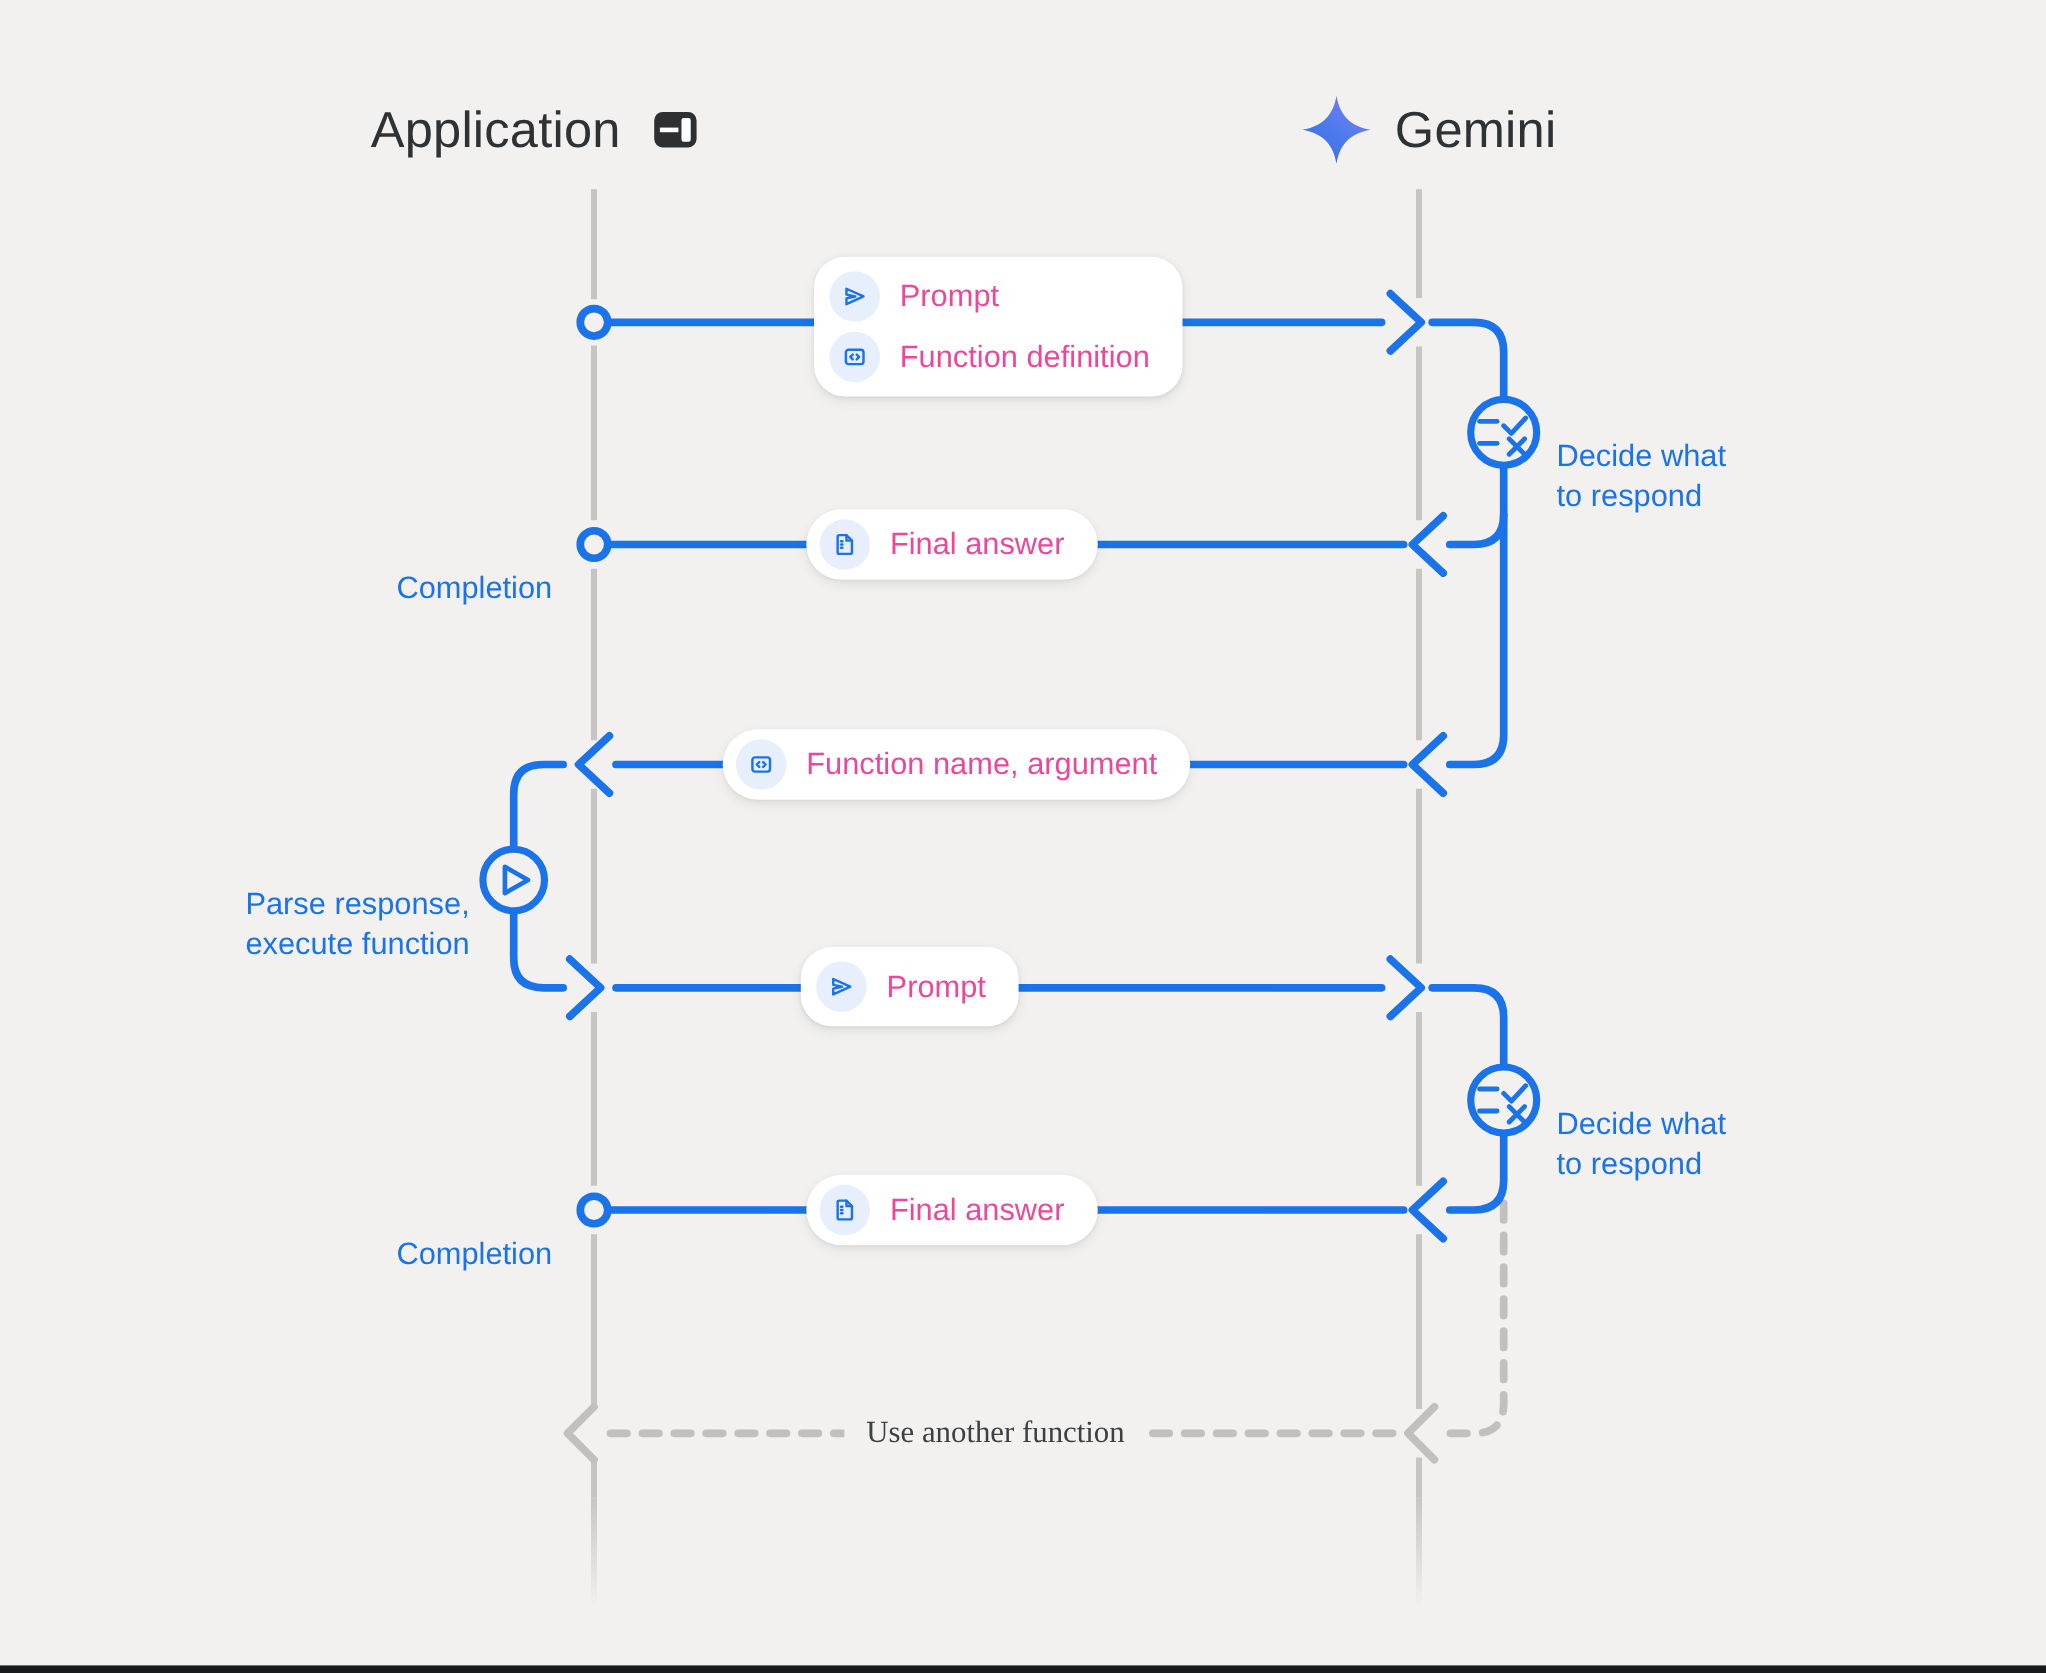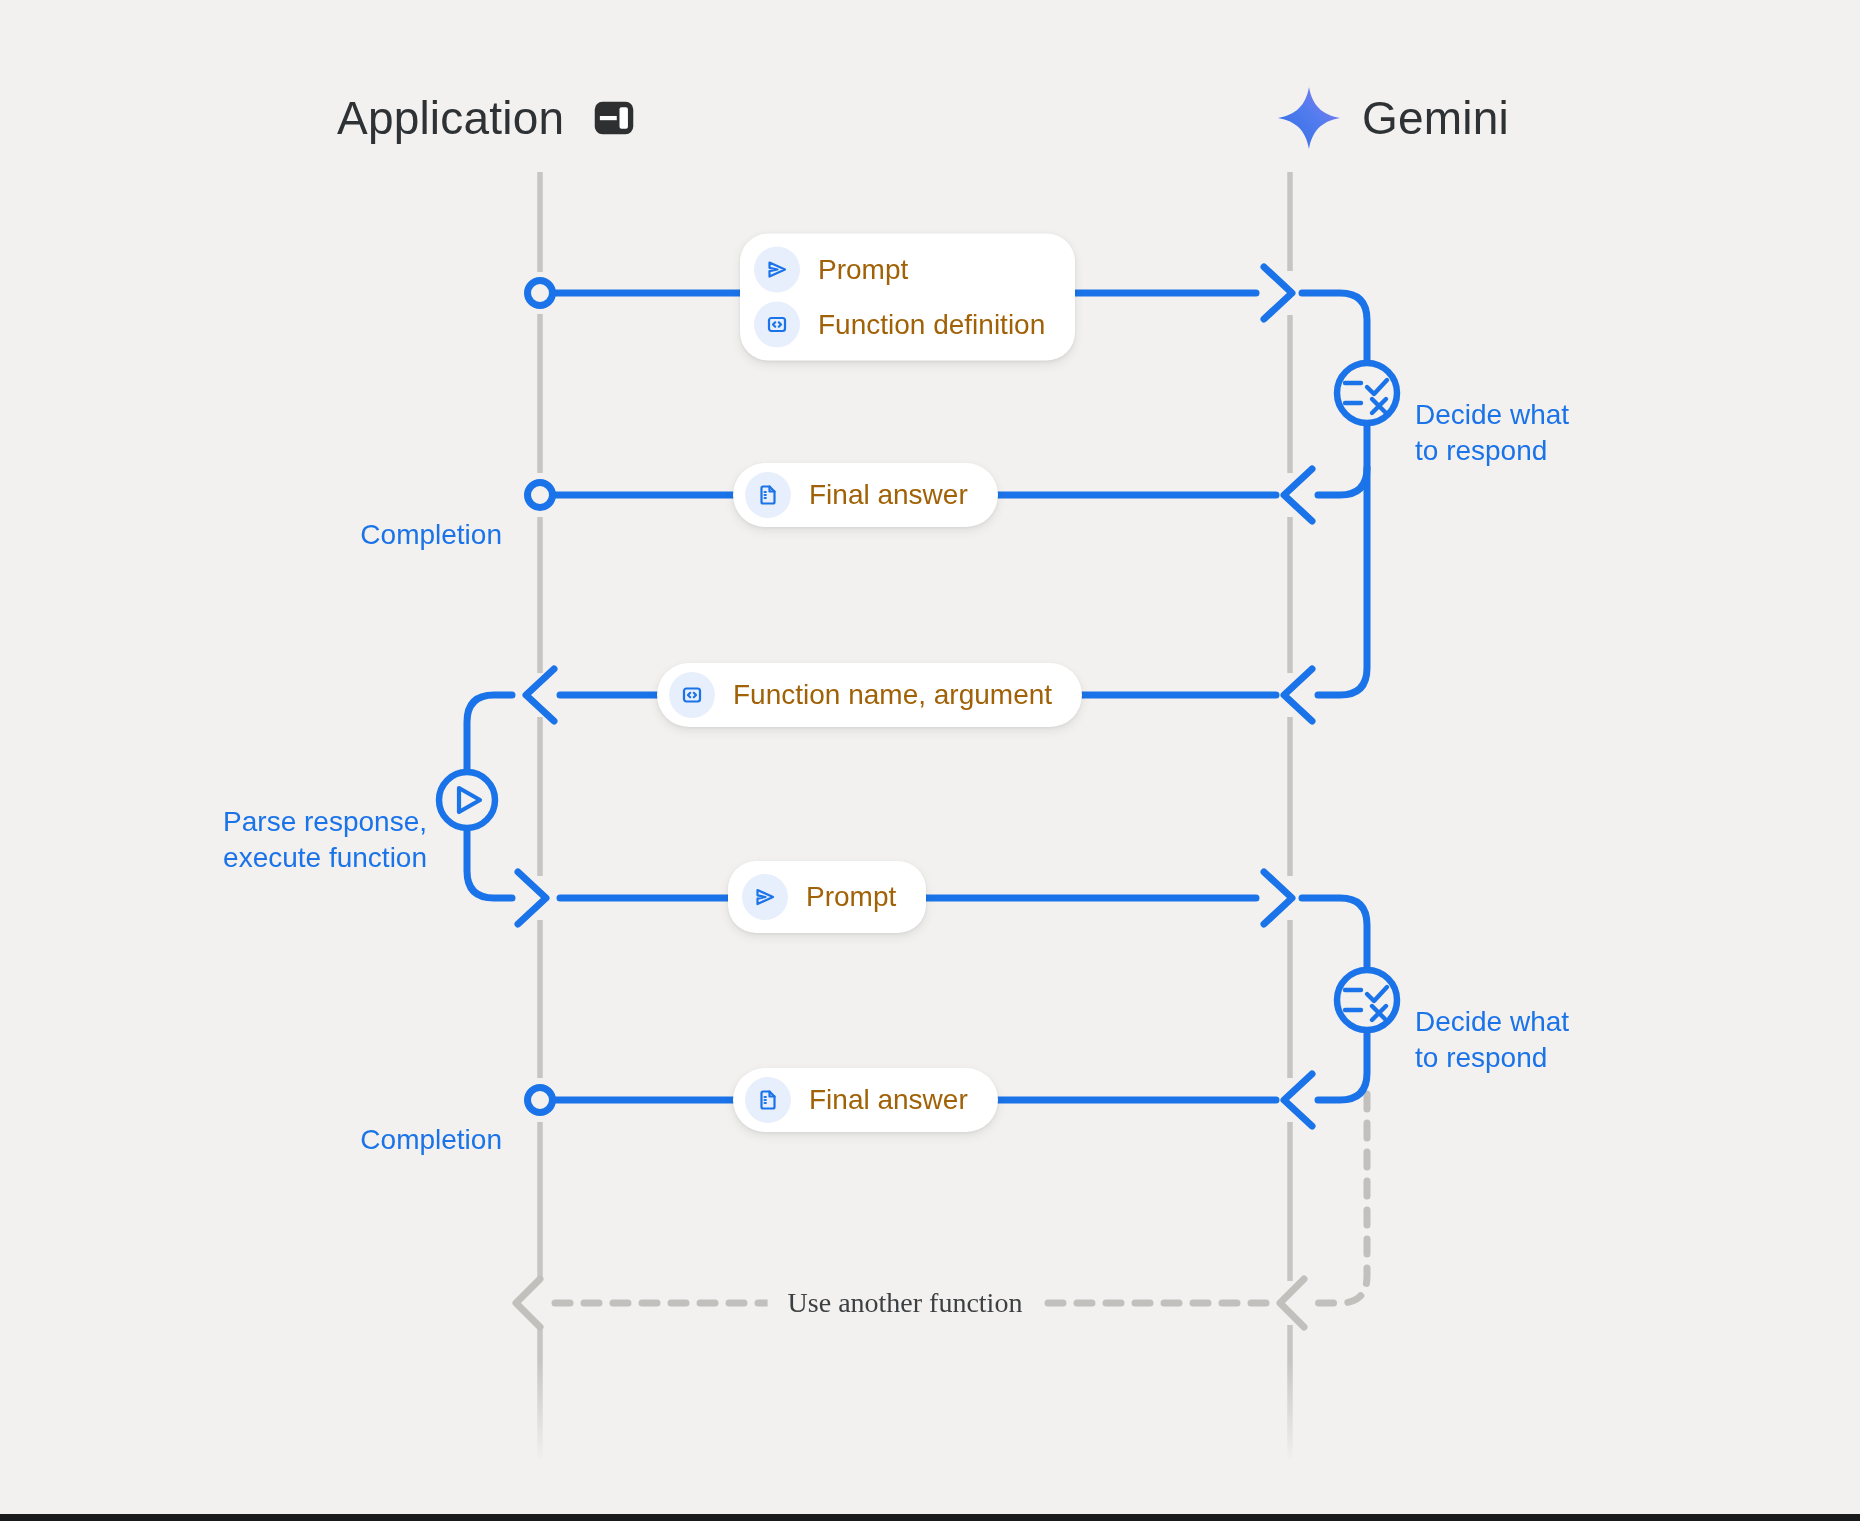--- a/index.html
+++ b/index.html
@@ -24,21 +24,21 @@
     display:flex;flex-direction:column;gap:9px;
     padding:13px 30px 13px 14px;
   }
   .card.single{border-radius:32px;padding:9px 30px 9px 12px;}
   .card .row{display:flex;align-items:center;gap:18px;}
   .icon-circle{
     width:46px;height:46px;border-radius:50%;
     background:#e7eefc;display:flex;align-items:center;justify-content:center;
     flex:0 0 auto;line-height:0;
   }
-  .row-label{font-size:28px;font-weight:500;color:#a16207;white-space:nowrap;}
+  .row-label{font-size:28px;font-weight:500;color:#ec4899;white-space:nowrap;}
 
   
   .side-label{position:absolute;transform:translateY(-50%);font-size:28px;font-weight:500;
     color:#1a73e8;line-height:36px;white-space:nowrap;margin-top:40px;}
   .side-label.right-align{text-align:right;}
   .mid-label{
     position:absolute;transform:translate(-50%,-50%);
     font-size:28px;font-weight:500;color:#3c4043;
     background:#f2f1ef;padding:4px 20px;white-space:nowrap;
   }
@@ -156,21 +156,21 @@
     <span class="lane-title">Application</span>
     <span class="hdr-icon">
       <svg width="52" height="44" viewBox="0 0 24 24">
         <rect x="1.5" y="3.2" width="21" height="17.6" rx="4.2" fill="#2d2f31"></rect>
         <rect x="15.0" y="6.1" width="4.6" height="11.8" rx="1.1" fill="#ffffff"></rect>
         <rect x="4.3" y="10.9" width="9.2" height="2.3" fill="#ffffff"></rect>
       </svg>
     </span>
   </div>
 
-  <div class="lane-header" style="left:1276px;top:118px;gap:20px;justify-content:space-between;">
+  <div class="lane-header" style="left:1182px;top:118px;gap:20px;justify-content:space-between;">
     <span class="hdr-icon">
       <svg width="66" height="66" viewBox="0 0 64 64">
         <defs>
           <linearGradient id="gemGrad2" x1="0" y1="1" x2="1" y2="0">
             <stop offset="0" stop-color="#2f6de4"></stop>
             <stop offset="0.55" stop-color="#527cee"></stop>
             <stop offset="1" stop-color="#9179ee"></stop>
           </linearGradient>
         </defs>
         <path d="M32 2 C35 19.5 44.5 29 62 32 C44.5 35 35 44.5 32 62 C29 44.5 19.5 35 2 32 C19.5 29 29 19.5 32 2 Z" fill="url(#gemGrad2)"></path>

